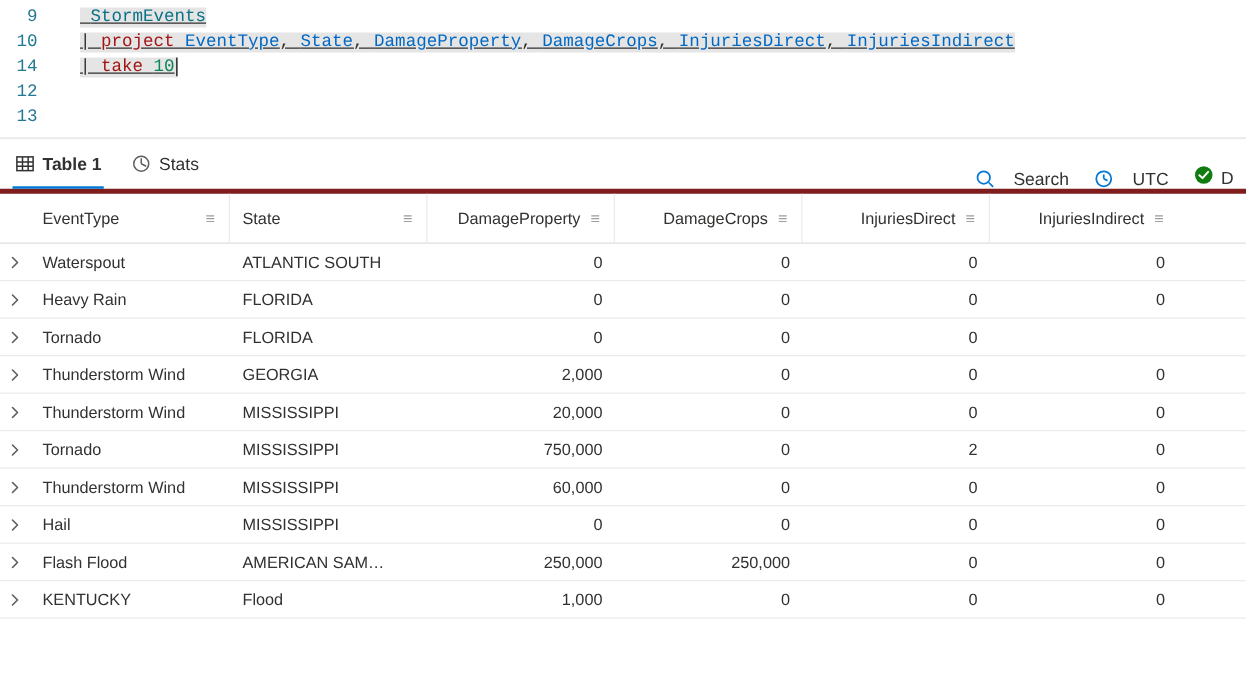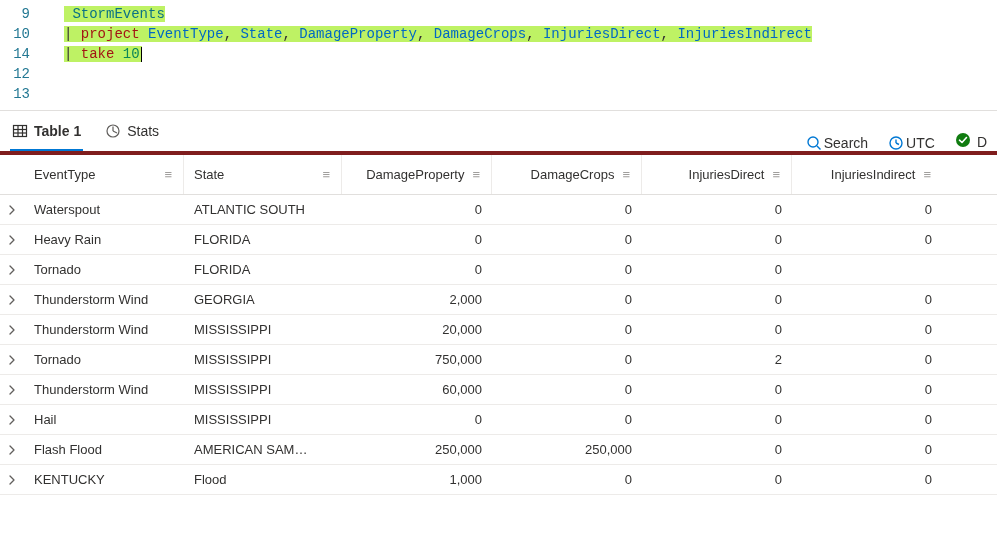--- a/index.html
+++ b/index.html
@@ -3,36 +3,36 @@
 <meta charset="utf-8">
 <style>
   * { box-sizing: border-box; margin: 0; padding: 0; }
   body { font-family: "Segoe UI", Arial, sans-serif; font-size: 14px; color: #323130; width: 997px; height: 557px; overflow: hidden; background: #fff; }
 
   
   .editor { border-bottom: 1px solid #e1dfdd; padding: 4px 0 6px 0; }
   .code-line { display: flex; align-items: center; height: 20px; font-family: Consolas, "Courier New", monospace; font-size: 14px; }
   .gutter { width: 44px; text-align: right; padding-right: 14px; color: #237893; user-select: none; }
   .code { white-space: pre; }
-  .line-hl-bg { background: #bef264; }
+  .line-hl-bg { background: #e5e5e5; text-decoration: underline; }
   .tok-table { color: #0b7285; }
   .tok-pipe  { color: #323130; }
   .tok-op    { color: #a31515; }
   .tok-col   { color: #0068c4; }
   .tok-num   { color: #098658; }
   .tok-punc  { color: #323130; }
   .cursor    { display:inline-block; width:1px; height:15px; background:#000; vertical-align:middle; margin-left:1px; }
 
   
   .toolbar { display:flex; align-items:flex-end; height:44px; padding: 0 10px; border-bottom: 4px solid #7f1d1d; gap: 20px; }
   .tab { display:flex; align-items:center; gap:6px; padding: 10px 2px; border-bottom: 2px solid transparent; color:#323130; cursor:pointer; }
   .tab.active { border-bottom-color: #0078d4; font-weight:600; }
   .tab svg { display:block; }
   .spacer { flex:1; }
-  .tool-item { display:flex; align-items:center; gap:2px; color:#0078d4; cursor:pointer; }
+  .tool-item { display:flex; align-items:center; gap:15px; color:#0078d4; cursor:pointer; }
   .tool-item .icon { display:inline-flex; }
   .badge-check { display:inline-flex; align-items:center; gap:6px; }
 
   
   .grid { width:100%; }
   .grid-header, .grid-row { display:grid; grid-template-columns: 24px 160px 158px 150px 150px 150px 150px; align-items:center; }
   .grid-header { height:40px; border-bottom:1px solid #e1dfdd; color:#605e5c; }
   .grid-header .th { display:flex; align-items:center; justify-content:space-between; padding: 0 10px; border-right:1px solid #edebe9; height:100%; font-size:13px; cursor:pointer; }
   .grid-header .th:last-child { border-right:none; }
   .grid-header .th .menu { color:#a19f9d; font-weight:bold; letter-spacing:1px; }

